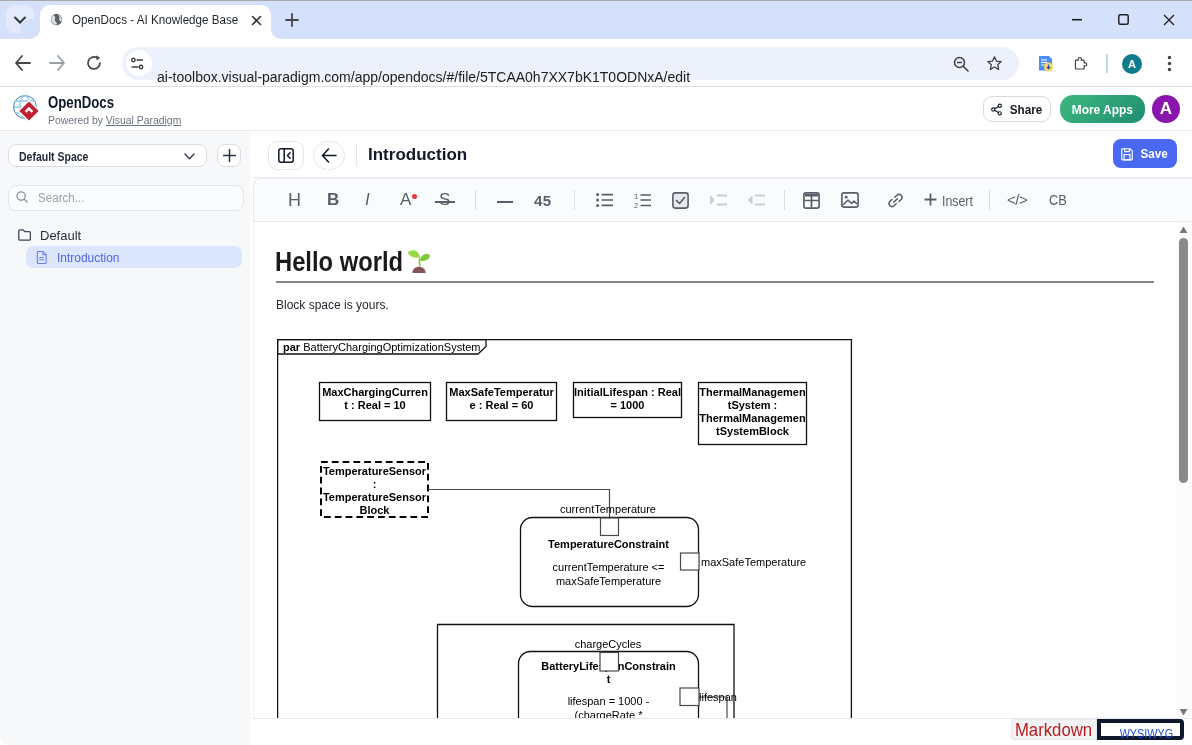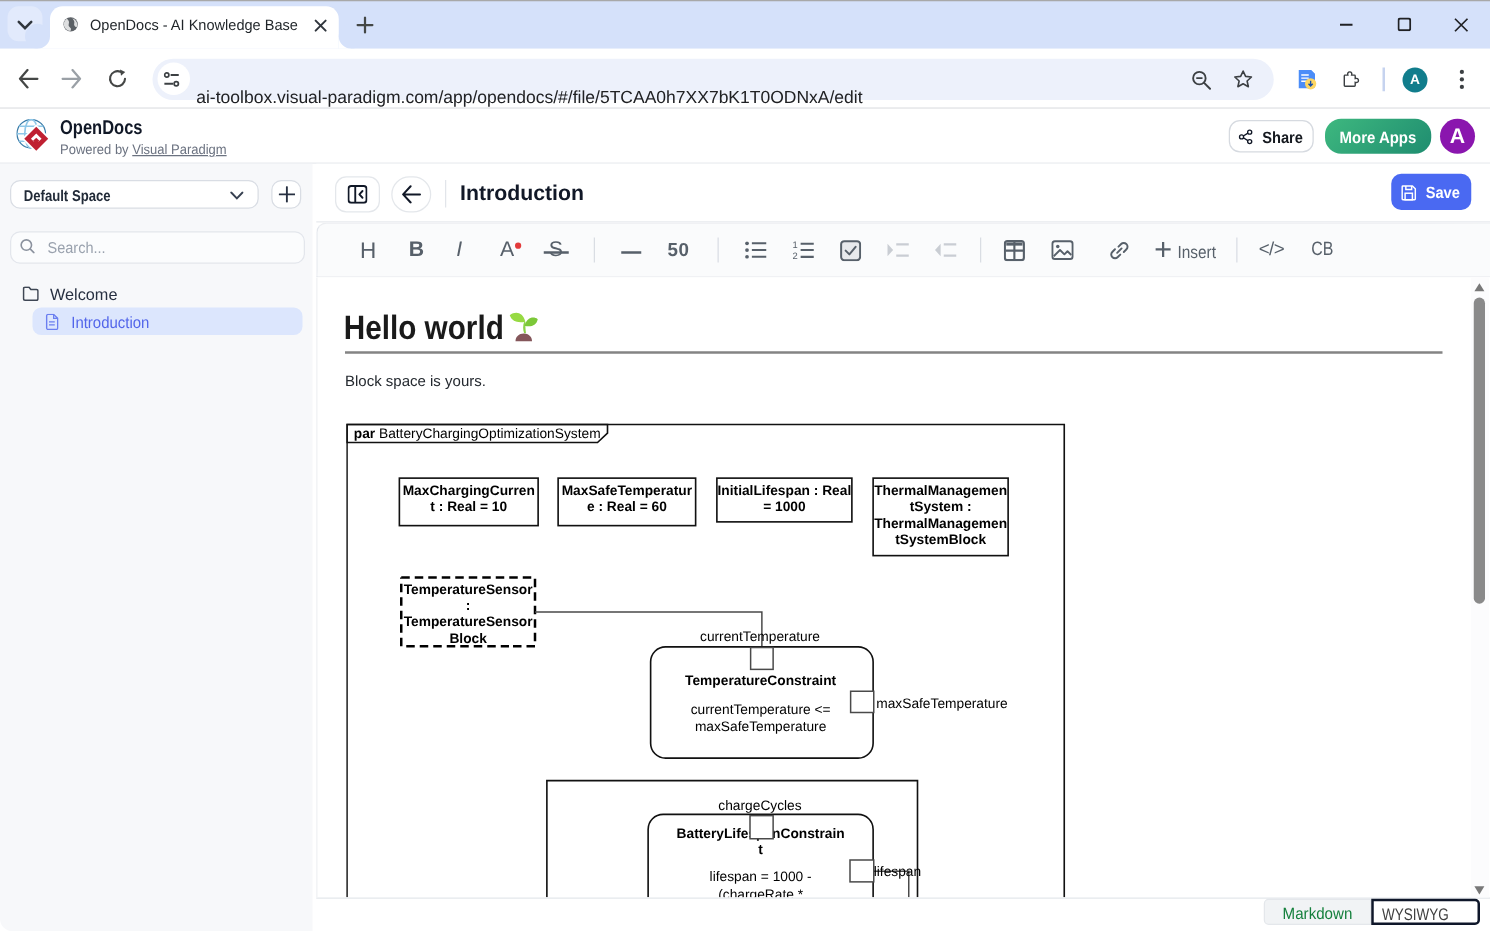--- a/index.html
+++ b/index.html
@@ -51,23 +51,23 @@
 #savebtn span { transform:scaleX(0.9); }
 #ftoolbar { position:absolute; left:252.5px; top:178px; width:939.5px; height:44px; background:#fafbfc; border-bottom:1px solid #e8eaee; border-left:1px solid #e3e6ec; border-top:1px solid #eceef1; border-radius:8px 0 0 0; }
 .tsep { position:absolute; top:190px; width:1px; height:20px; background:#d9dde3; }
 
 #docarea { position:absolute; left:252.5px; top:222px; width:939.5px; height:496px; background:#fff; border-left:1px solid #f0f1f4; }
 #h1t { position:absolute; left:275px; top:247px; font-size:27px; font-weight:bold; color:#1a1a1a; transform:scaleX(0.88); transform-origin:left top; white-space:nowrap; }
 #h1line { position:absolute; left:276px; top:281px; width:878px; height:2px; background:#848484; }
 #ptext { position:absolute; left:276px; top:298px; font-size:12px; color:#24292f; }
 
 #footer { position:absolute; left:253px; top:718px; width:939px; height:27px; background:#fff; border-top:1px solid #e4e7eb; }
-#mdbtn { position:absolute; left:1011px; top:719px; width:86px; height:21px; background:#f1f3f5; border:1px solid #e4e7eb; border-radius:4px 0 0 4px; color:#15803d; font-size:13px; text-align:center; line-height:21px; transform-origin:center; }
+#mdbtn { position:absolute; left:1011px; top:719px; width:86px; height:21px; background:#f1f3f5; border:1px solid #e4e7eb; border-radius:4px 0 0 4px; color:#b91c1c; font-size:18px; text-align:center; line-height:21px; transform-origin:center; }
 #mdbtn span{display:inline-block; transform:scaleX(0.93);}
-#wysbtn { position:absolute; left:1097px; top:719px; width:87px; height:21px; background:#fff; border:2px solid #0f172a; border-radius:0 4px 4px 0; color:#404040; font-size:13.5px; text-align:left; line-height:21px; }
+#wysbtn { position:absolute; left:1097px; top:719px; width:87px; height:21px; background:#fff; border:4px solid #0f172a; border-radius:0 4px 4px 0; color:#1d4ed8; font-size:13.5px; text-align:right; line-height:21px; }
 #wysbtn span{display:inline-block; transform:scaleX(0.8);}
 
 #sbtrack { position:absolute; left:1177px; top:222px; width:14px; height:496px; background:#fcfcfd; }
 #sbthumb { position:absolute; left:1179px; top:238px; width:8.5px; height:245px; background:#8a8a8a; border-radius:5px; }
 </style>
 </head>
 <body>
 
 <div id="tabstrip"></div>
 <div id="tabsearch"></div>
@@ -193,21 +193,21 @@
 <div id="searchbox">
     <span>Search...</span>
   </div>
 <svg class="abs" style="left:16px;top:191px" width="12" height="12" viewBox="0 0 13 13">
     <circle cx="5.5" cy="5.5" r="4.5" fill="none" stroke="#8b929e" stroke-width="1.4"></circle>
     <path d="M9 9 L12 12" stroke="#8b929e" stroke-width="1.4" stroke-linecap="round"></path>
   </svg>
 <svg class="abs" style="left:17.5px;top:229px" width="13" height="12" viewBox="0 0 13 12">
     <path d="M0.8 2 a1.2 1.2 0 0 1 1.2-1.2 h3.2 l1.5 1.8 h4.5 a1.2 1.2 0 0 1 1.2 1.2 V10 a1.2 1.2 0 0 1-1.2 1.2 H2 A1.2 1.2 0 0 1 0.8 10 Z" fill="none" stroke="#3f4754" stroke-width="1.3"></path>
   </svg>
-<div id="welcome-row" style="left:40px;top:228px">Welcome</div>
+<div id="welcome-row" style="left:40px;top:228px">Default</div>
 <div id="intro-row">
     <span>Introduction</span>
   </div>
 <svg class="abs" style="left:36px;top:251px" width="11" height="13" viewBox="0 0 11 14">
     <path d="M1 1.5 A1.2 1.2 0 0 1 2.2 0.5 H7 L10.5 4 V12.5 A1.2 1.2 0 0 1 9.3 13.5 H2.2 A1.2 1.2 0 0 1 1 12.5 Z" fill="none" stroke="#6b7ff0" stroke-width="1.2"></path>
     <path d="M7 0.7 V4 H10.3" fill="none" stroke="#6b7ff0" stroke-width="1.1"></path>
     <path d="M3 7 H8 M3 9.5 H8" stroke="#6b7ff0" stroke-width="1.1"></path>
   </svg>
 
 <div id="cheader"></div>
@@ -234,21 +234,21 @@
 
 <div id="ftoolbar"></div>
 <div class="abs" style="left:288px;top:190px;font-size:18px;color:#57606a;font-weight:normal">H</div>
 <div class="abs" style="left:327px;top:190px;font-size:17px;color:#57606a;font-weight:bold">B</div>
 <div class="abs" style="left:365px;top:190px;font-size:17px;color:#57606a;font-style:italic">I</div>
 <div class="abs" style="left:400px;top:190px;font-size:17px;color:#57606a">A</div>
 <div class="abs" style="left:411.5px;top:193.5px;width:5.5px;height:5.5px;border-radius:50%;background:#e33b3b"></div>
 <div class="abs" style="left:439px;top:190px;font-size:17px;color:#57606a">S</div>
 <div class="abs" style="left:435px;top:201px;width:20px;height:1.5px;background:#57606a"></div>
 <div class="abs" style="left:497px;top:200.5px;width:16px;height:2px;background:#57606a"></div>
-<div class="abs" style="left:534px;top:192px;font-size:15px;color:#57606a;font-weight:bold;letter-spacing:0.5px">50</div>
+<div class="abs" style="left:534px;top:192px;font-size:15px;color:#57606a;font-weight:bold;letter-spacing:0.5px">45</div>
 <svg class="abs" style="left:596px;top:193px" width="18" height="14" viewBox="0 0 18 14">
     <circle cx="1.6" cy="1.6" r="1.5" fill="#57606a"></circle>
     <circle cx="1.6" cy="7" r="1.5" fill="#57606a"></circle>
     <circle cx="1.6" cy="12.4" r="1.5" fill="#57606a"></circle>
     <path d="M5.5 1.6 H17 M5.5 7 H17 M5.5 12.4 H17" stroke="#57606a" stroke-width="1.7"></path>
   </svg>
 <svg class="abs" style="left:634px;top:192px" width="18" height="16" viewBox="0 0 18 16">
     <text x="0" y="6.5" font-size="7.5" fill="#57606a" font-family="Liberation Sans">1</text>
     <text x="0" y="15.5" font-size="7.5" fill="#57606a" font-family="Liberation Sans">2</text>
     <path d="M6.5 3 H17 M6.5 8 H17 M6.5 13.5 H17" stroke="#57606a" stroke-width="1.7"></path>

